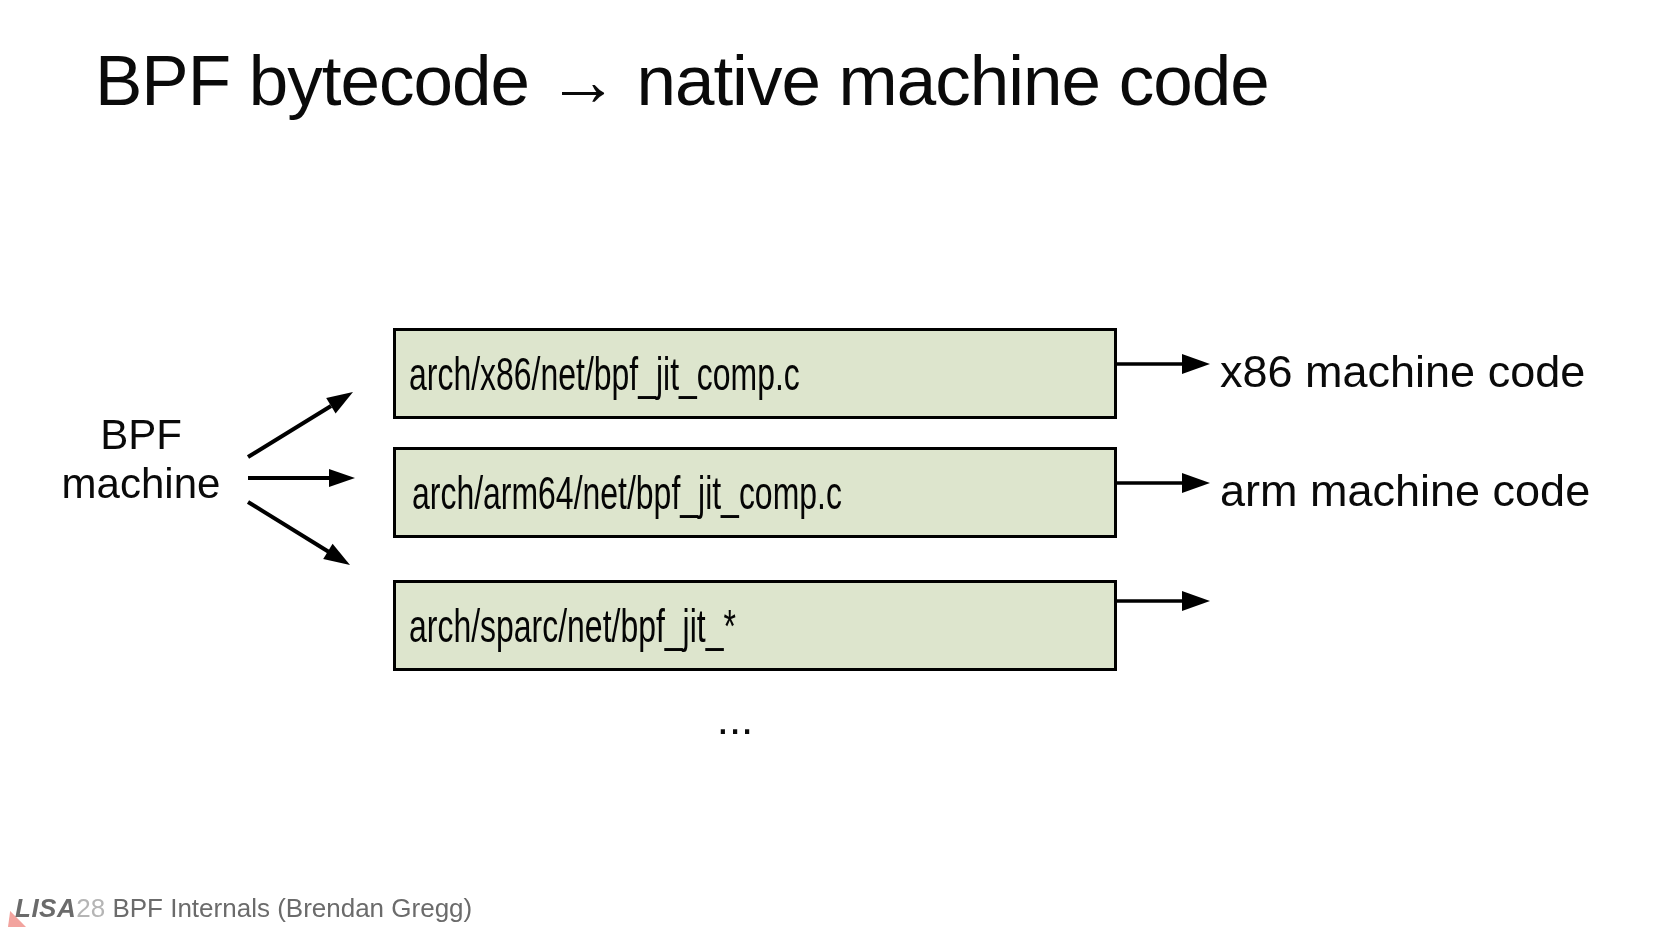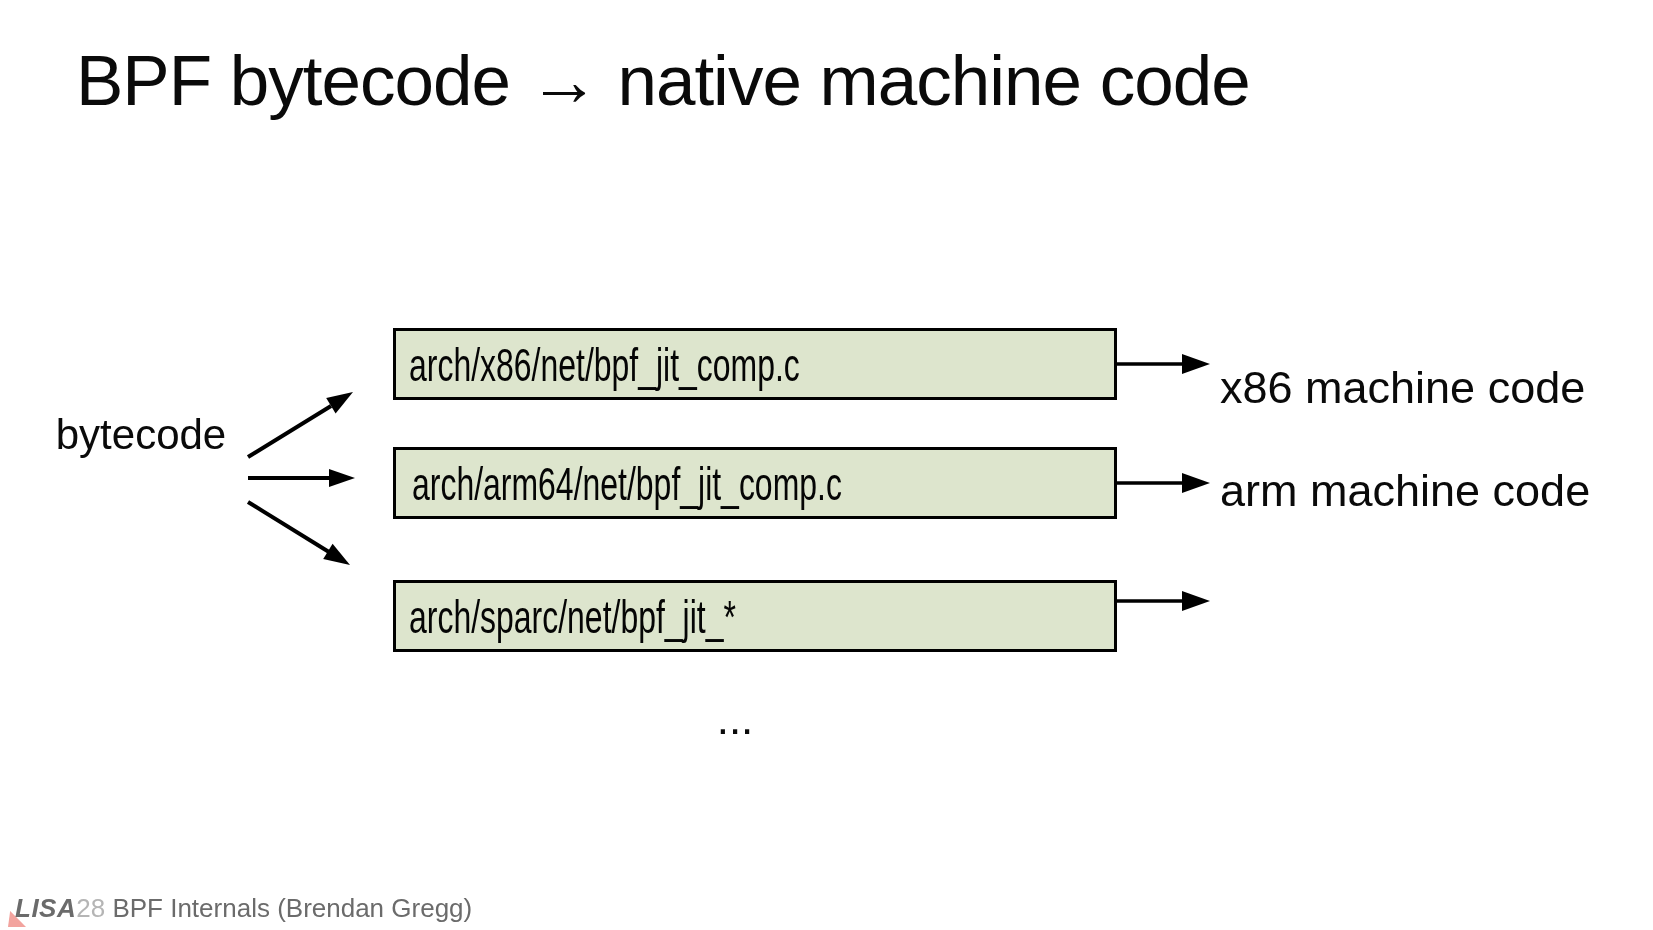--- a/index.html
+++ b/index.html
@@ -6,21 +6,21 @@
   .slide{
     position:relative;
     width:1653px;height:930px;
     background:#ffffff;
     overflow:hidden;
     font-family:"Liberation Sans", sans-serif;
     color:#000;
   }
   .title{
     position:absolute;
-    left:76px;top:44px;
+    left:95px;top:44px;
     font-size:71px;
     line-height:1.05;
     font-weight:400;
     letter-spacing:-1px;
     color:#0a0a0a;
     white-space:nowrap;
   }
   .src-label{
     position:absolute;
     left:28px;top:410px;
@@ -30,21 +30,21 @@
     line-height:49px;
     color:#0a0a0a;
   }
   .fan{
     position:absolute;
     left:225px;top:370px;
   }
   .file-box{
     position:absolute;
     left:393px;
-    width:724px;height:72px;
+    width:724px;height:91px;
     box-sizing:border-box;
     background:var(--box-fill,#dde5cd);
     border:3px solid var(--box-border,#000);
     display:flex;
     align-items:center;
     padding-left:13px;
   }
   .file-box .path{
     font-size:47px;
     white-space:nowrap;
@@ -60,21 +60,21 @@
   .ra2{top:470px;}
   .ra3{top:588px;}
   .out-label{
     position:absolute;
     left:1220px;
     font-size:45px;
     line-height:52px;
     white-space:nowrap;
     color:#0a0a0a;
   }
-  .ol1{top:362px;}
+  .ol1{top:346px;}
   .ol2{top:465px;}
   .ol3{top:583px;}
   .ellipsis{
     position:absolute;
     left:688px;top:694px;
     width:94px;
     text-align:center;
     font-size:44px;
     color:#0a0a0a;
   }
@@ -98,21 +98,22 @@
   }
 </style>
 </head>
 <body>
 
 <div class="slide">
 
   <div class="title">BPF bytecode → native machine code</div>
 
   <div class="src-label">
-    <div>bytecode</div>
+    <div>BPF</div>
+    <div>machine</div>
   </div>
 
   <svg class="fan" width="170" height="215" viewBox="0 0 170 215">
     <g stroke="#000" stroke-width="4" fill="#000">
 
       <line x1="23" y1="87" x2="106" y2="36"></line>
       <polygon points="128,22 110.6,43.4 101.2,28.1" stroke="none"></polygon>
 
       <line x1="23" y1="108" x2="106" y2="108"></line>
       <polygon points="130,108 104,117 104,99" stroke="none"></polygon>

